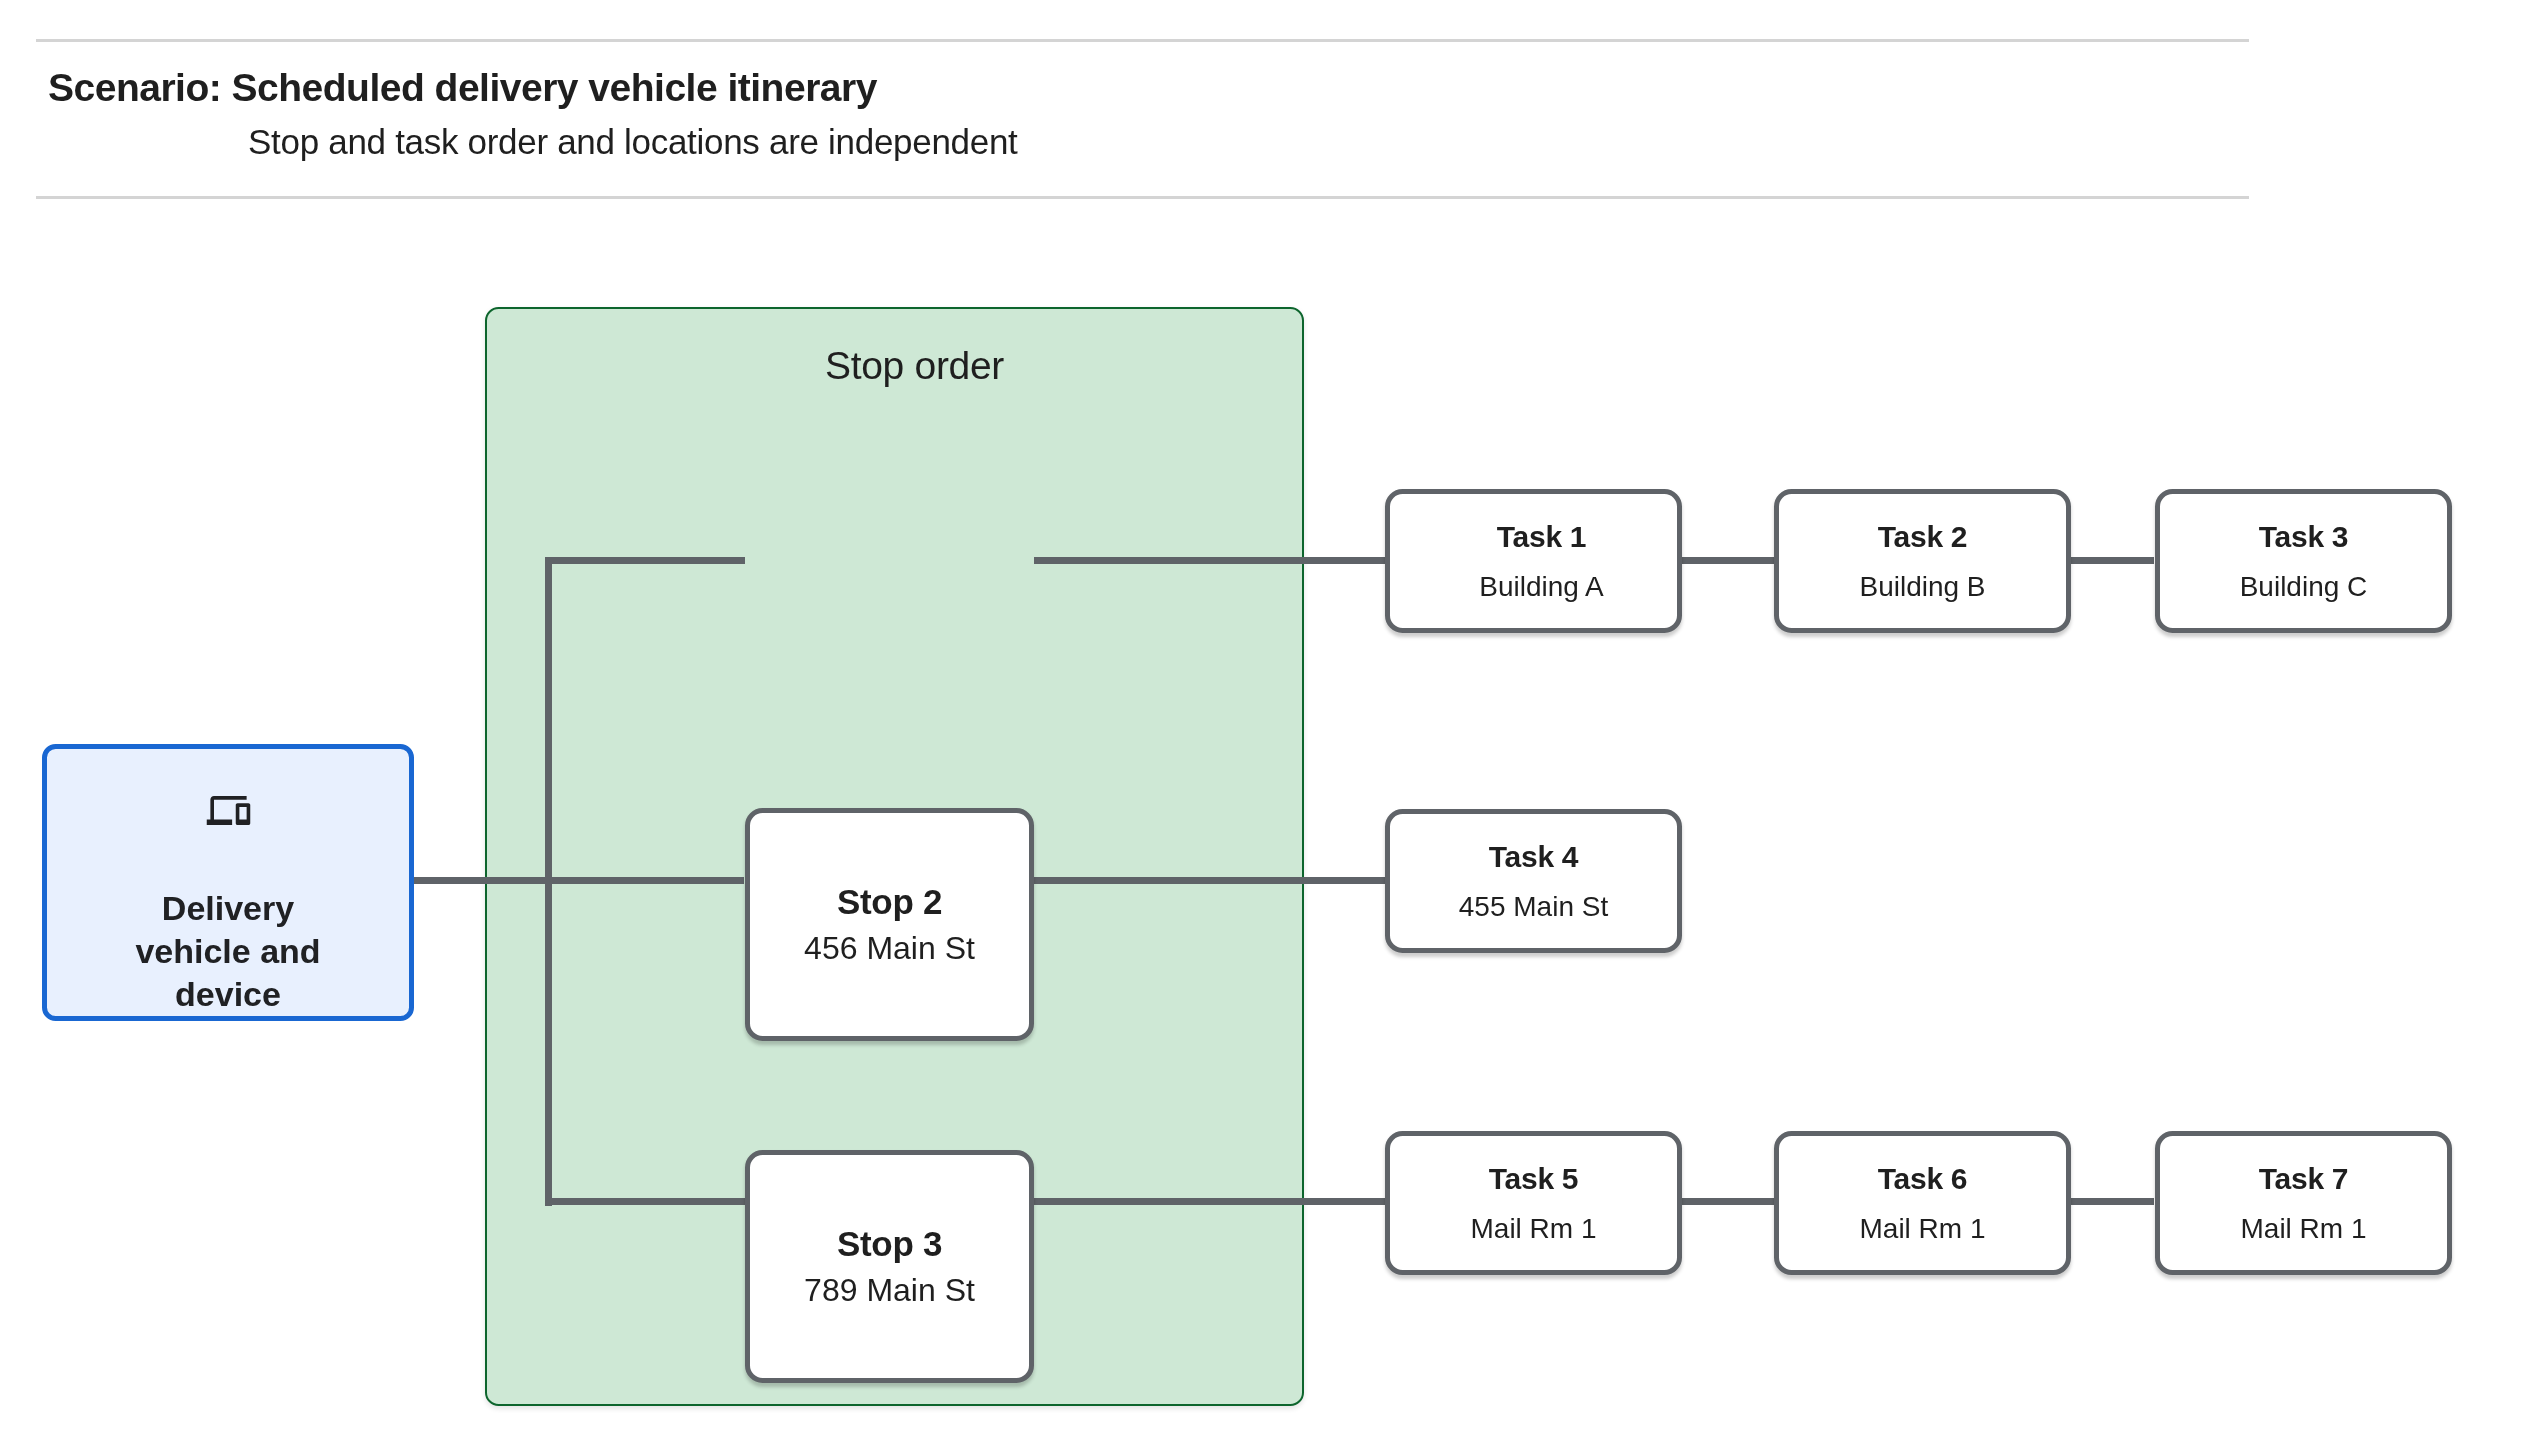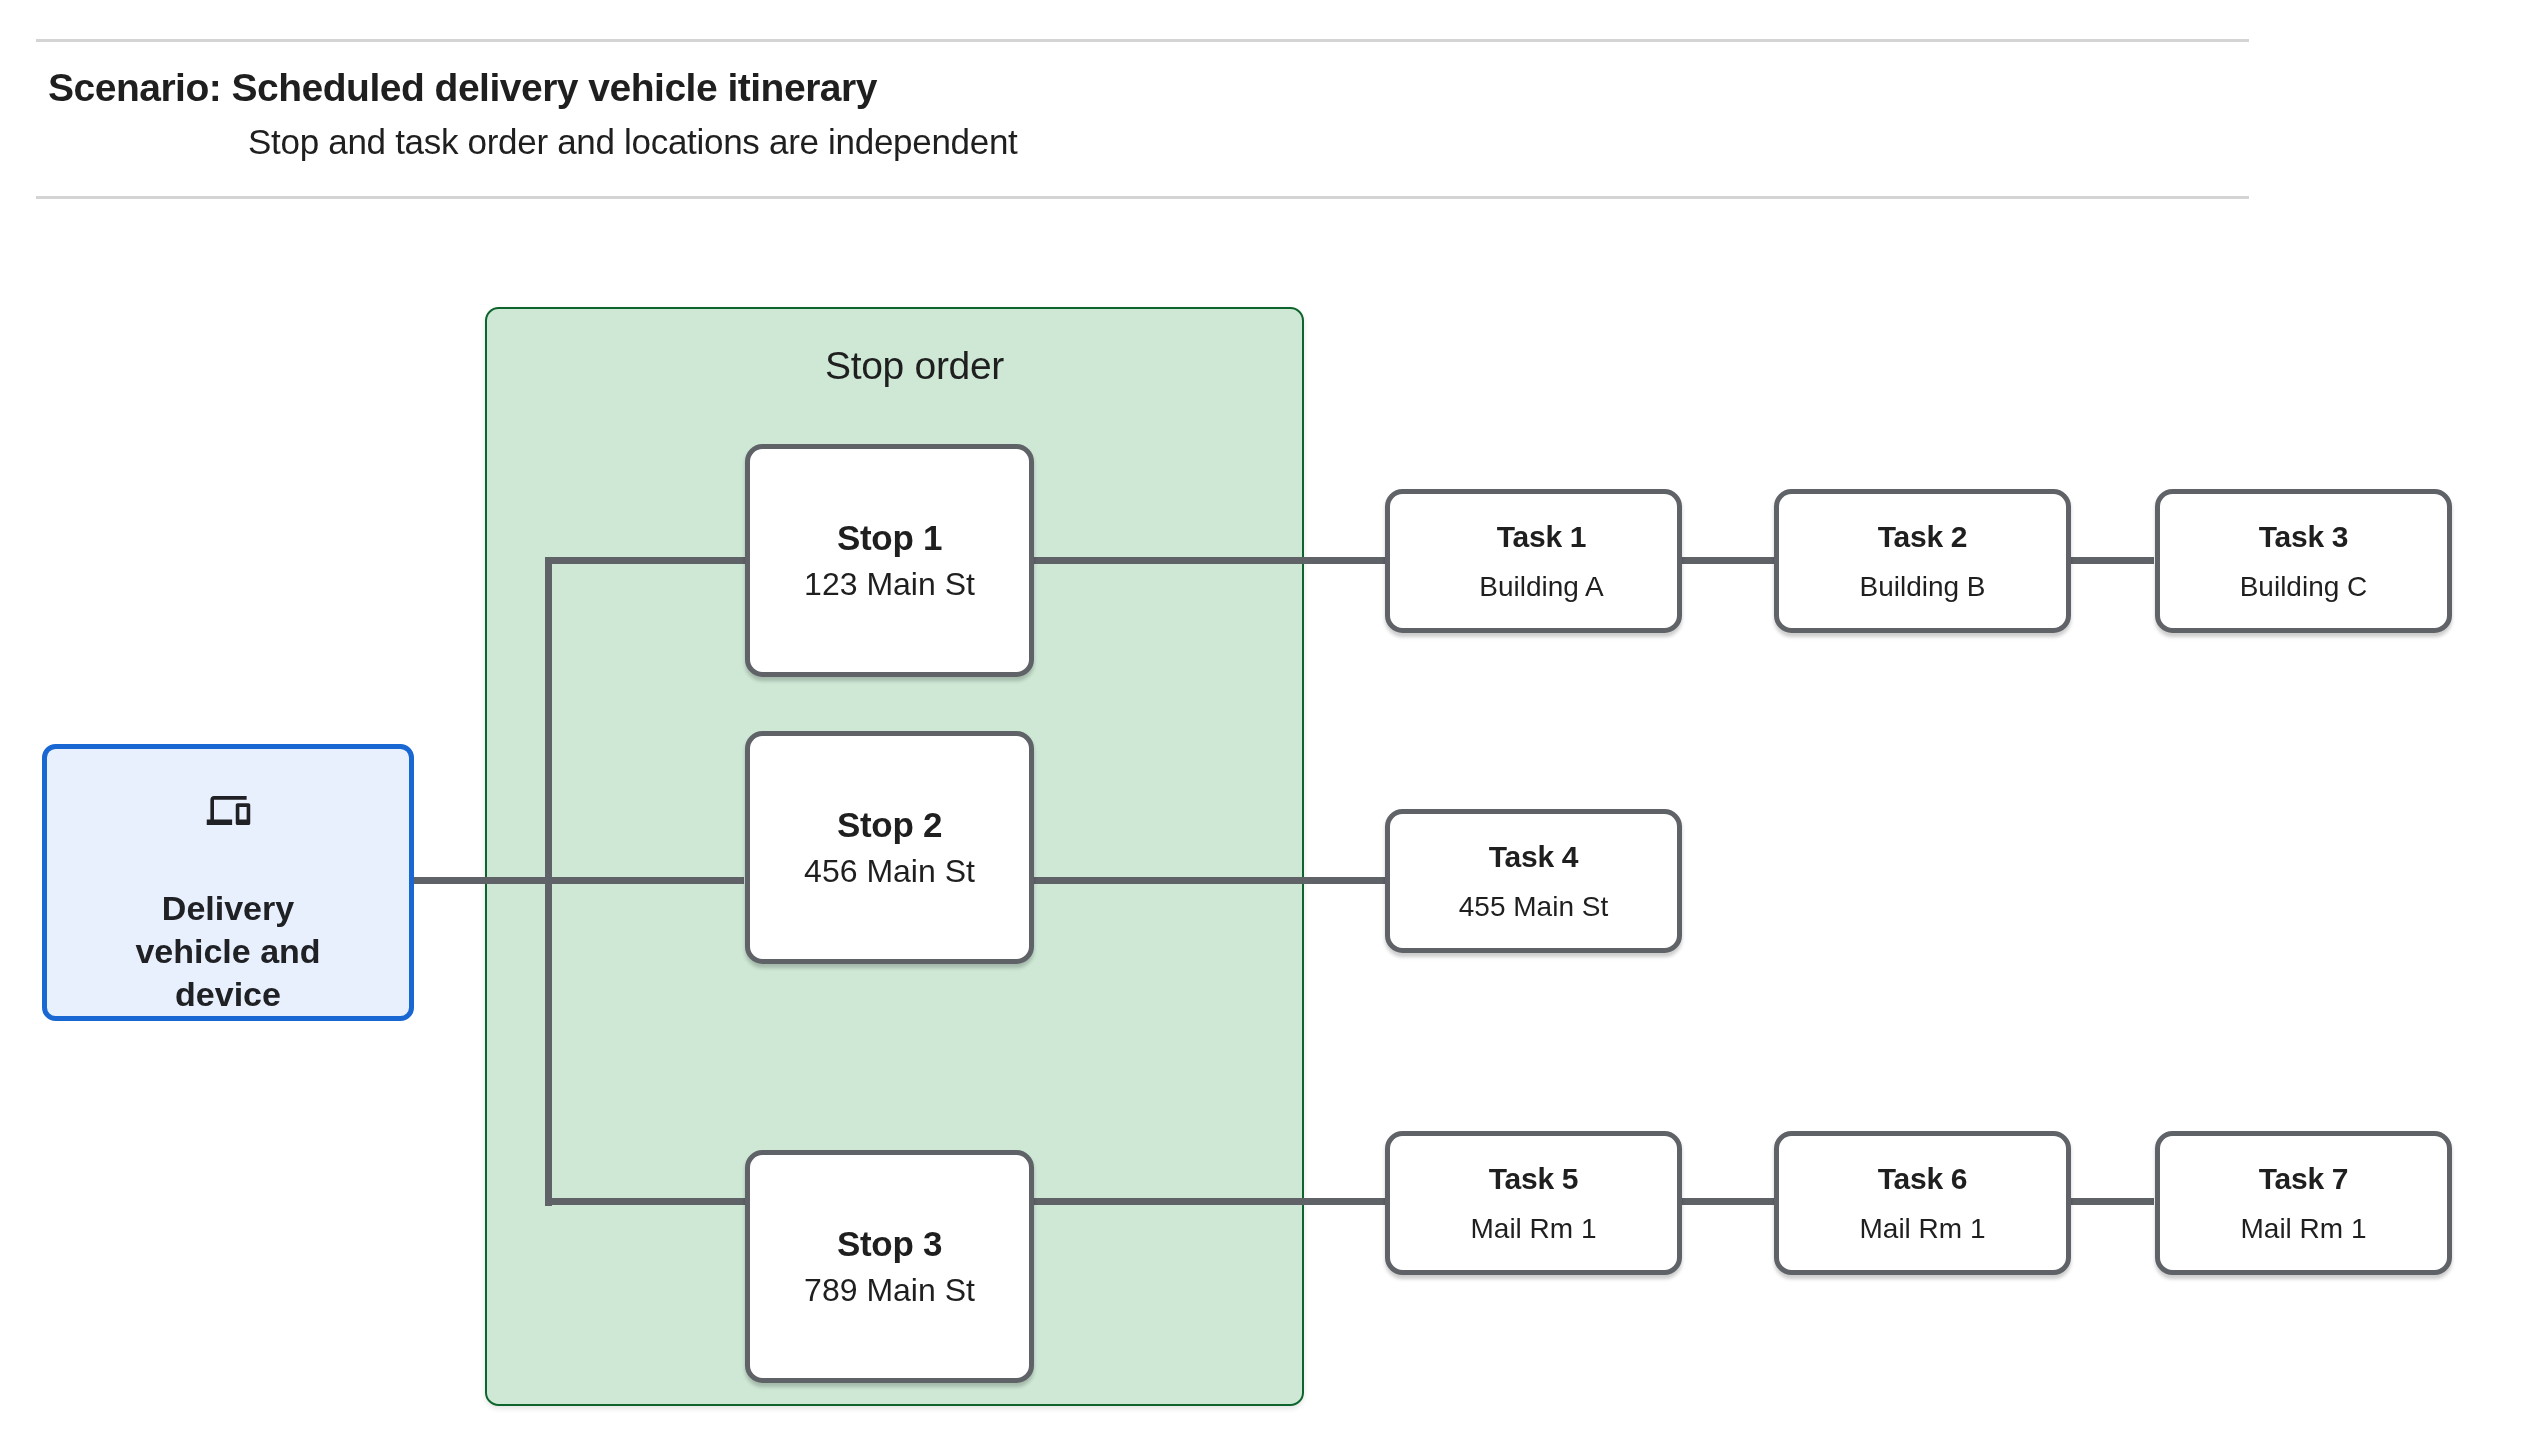--- a/index.html
+++ b/index.html
@@ -66,25 +66,21 @@
   <div class="line" style="left:1681px;top:1198px;width:93px;height:6.8px;"></div>
   <div class="line" style="left:2071px;top:1198px;width:83px;height:6.8px;"></div>
 
   <div class="source-node">
     <svg class="source-icon" width="85" height="57" viewBox="0 4 24 16" aria-hidden="true">
       <path fill="#202124" d="M4 6h18V4H4c-1.1 0-2 .9-2 2v11H0v3h14v-3H4V6zm19 2h-6c-.55 0-1 .45-1 1v10c0 .55.45 1 1 1h6c.55 0 1-.45 1-1V9c0-.55-.45-1-1-1zm-1 9h-4v-7h4v7z"></path>
     </svg>
     <div class="source-label">Delivery vehicle and device</div>
   </div>
 
-  <div class="node stop-node" style="top:444px;">
-    <div class="node-title">Stop 1</div>
-    <div class="node-sub">123 Main St</div>
-  </div>
-  <div class="node stop-node" style="top:731px;">
+  <div class="node stop-node" style="top:808px;">
     <div class="node-title">Stop 2</div>
     <div class="node-sub">456 Main St</div>
   </div>
   <div class="node stop-node" style="top:1150px;">
     <div class="node-title">Stop 3</div>
     <div class="node-sub">789 Main St</div>
   </div>
 
   <div class="node task-node" style="left:1385px;top:489px;padding-left:16px;">
     <div class="node-title">Task 1</div>

